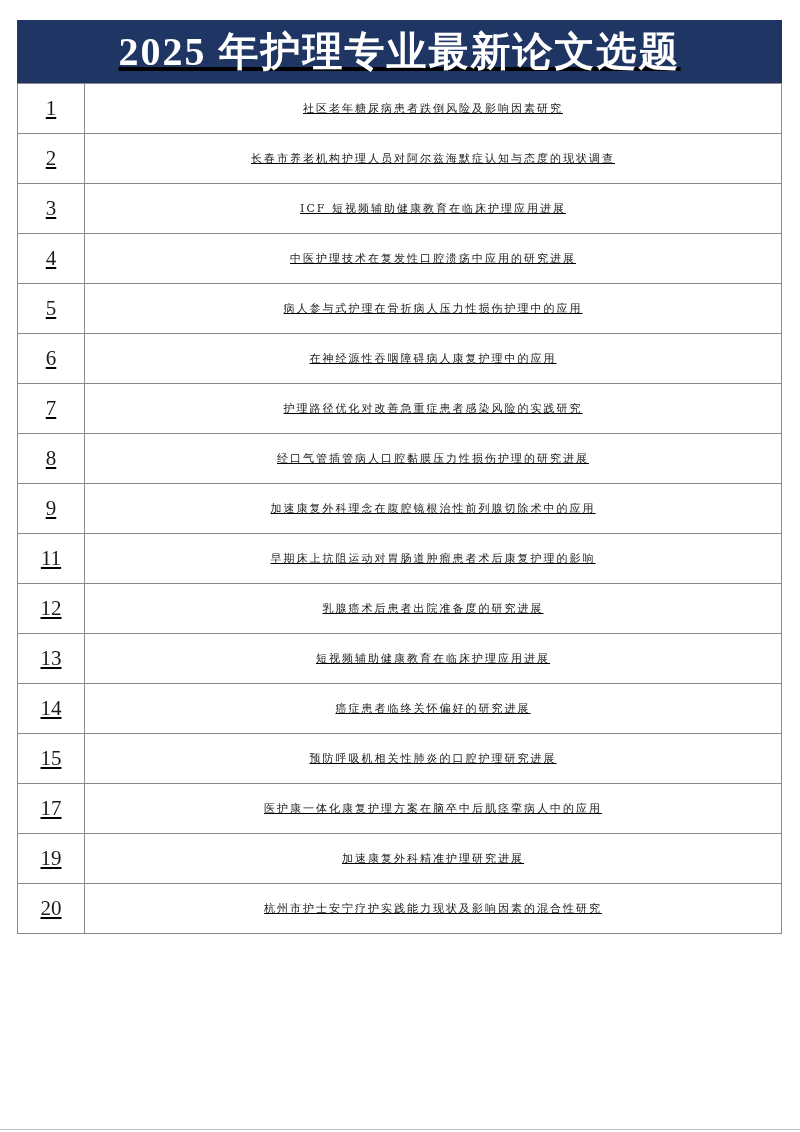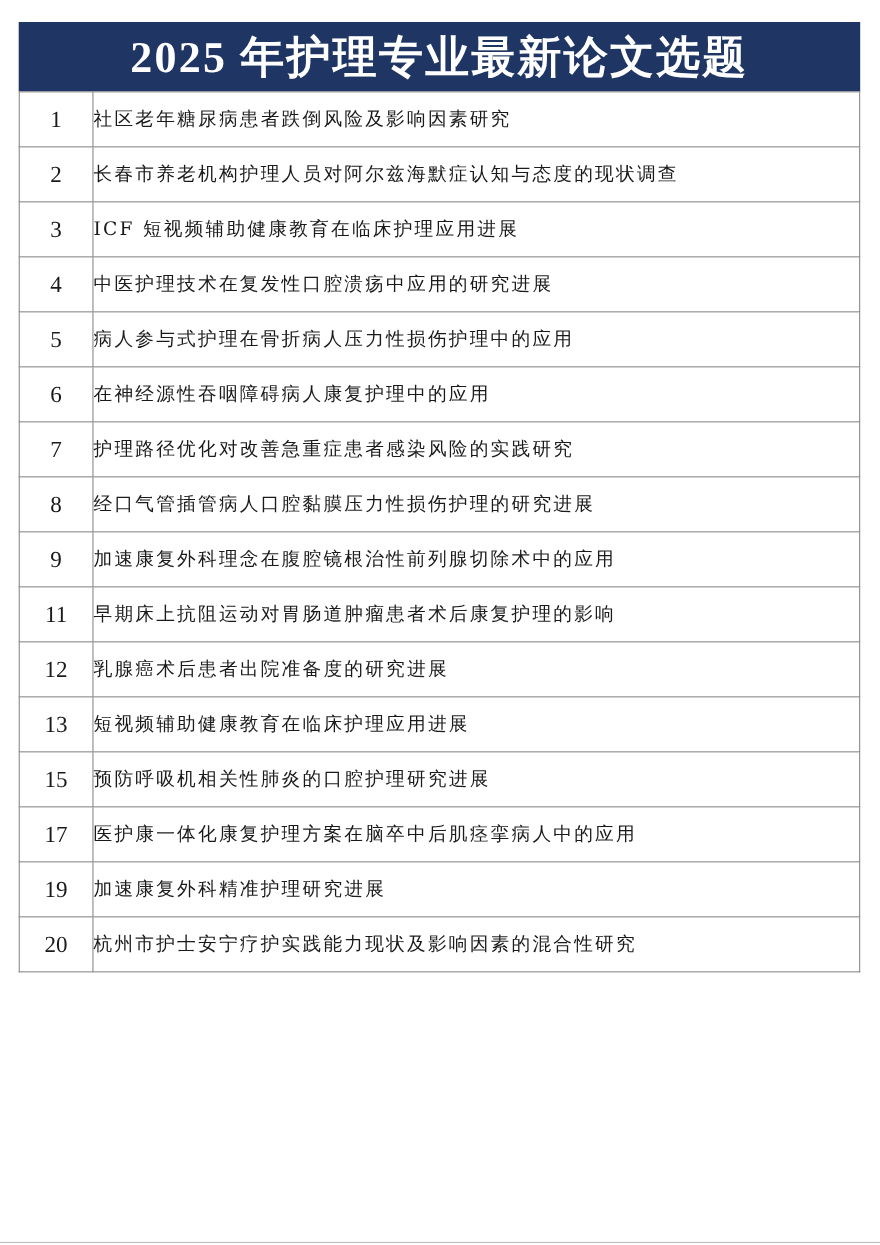--- a/index.html
+++ b/index.html
@@ -1,26 +1,26 @@
 <!DOCTYPE html>
 <html><head>
 <meta charset="utf-8">
 <style>
   html, body { margin: 0; padding: 0; background: #ffffff; }
   body { width: 800px; height: 1132px; position: relative; overflow: hidden;
          font-family: "DejaVu Serif", "Liberation Serif", serif; }
-  .sheet { position: absolute; left: 17px; top: 20px; width: 765px; }
+  .sheet { position: absolute; left: 17px; top: 20px; width: 765px; text-decoration: underline; }
   .title-bar { height: 63px; background: #1f3563; color: #ffffff;
                display: flex; align-items: center; justify-content: center;
                font-family: "Liberation Serif", "DejaVu Serif", serif;
                font-weight: bold; font-size: 40px; letter-spacing: 2px; }
   table { border-collapse: collapse; width: 765px; table-layout: fixed; }
   td { border: 1px solid #8a8a8a; height: 49px; padding: 0; color: #1a1a1a; }
   td.num { width: 66px; text-align: center; font-family: "Liberation Serif", serif; font-size: 21px; }
-  td.topic { font-size: 17px; letter-spacing: 2px; }
+  td.topic { text-align: center; font-size: 11px; letter-spacing: 2px; }
   .bottom-rule { position: absolute; left: 0; top: 1129px; width: 800px; height: 1px; background: #bdbdbd; }
 </style>
 </head>
 <body>
 
 <div class="sheet">
   <div class="title-bar">2025 年护理专业最新论文选题</div>
   <table>
     <tbody id="topic-body">
         <tr>
@@ -65,20 +65,24 @@
         </tr>
         <tr>
           <td class="num">12</td>
           <td class="topic">乳腺癌术后患者出院准备度的研究进展</td>
         </tr>
         <tr>
           <td class="num">13</td>
           <td class="topic">短视频辅助健康教育在临床护理应用进展</td>
         </tr>
         <tr>
+          <td class="num">14</td>
+          <td class="topic">癌症患者临终关怀偏好的研究进展</td>
+        </tr>
+        <tr>
           <td class="num">15</td>
           <td class="topic">预防呼吸机相关性肺炎的口腔护理研究进展</td>
         </tr>
         <tr>
           <td class="num">17</td>
           <td class="topic">医护康一体化康复护理方案在脑卒中后肌痉挛病人中的应用</td>
         </tr>
         <tr>
           <td class="num">19</td>
           <td class="topic">加速康复外科精准护理研究进展</td>

